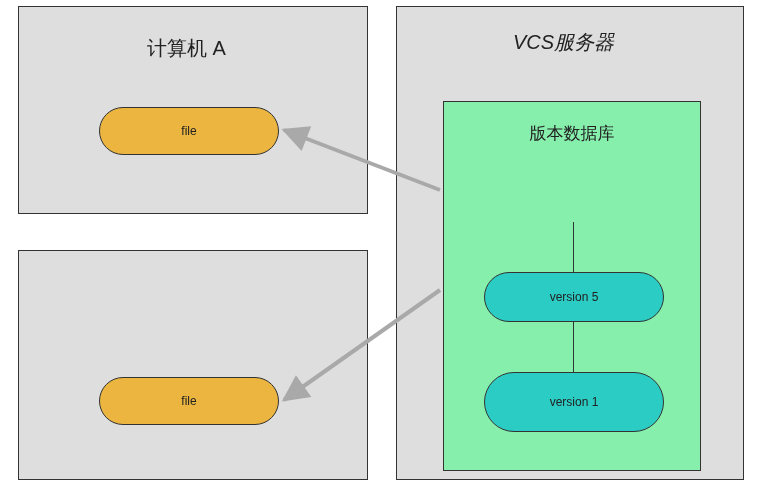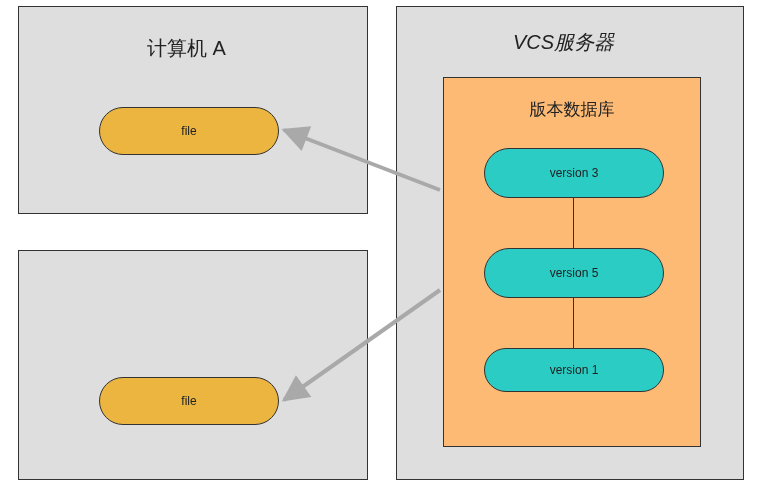--- a/index.html
+++ b/index.html
@@ -34,23 +34,24 @@
     color: #222;
     display: flex;
     align-items: center;
     justify-content: center;
     box-sizing: border-box;
   }
   .pill.orange { background: #ebb540; }
   .pill.teal   { background: #2bccc4; }
   .db-box {
     position: absolute;
-    background: #fdba74;
+    background: #86efac;
     border: 1.5px solid #333;
     box-sizing: border-box;
+    margin-top: 24px;
   }
   .db-title {
     position: absolute;
     left: 0; right: 0;
     text-align: center;
     font-size: 17px;
     color: #222;
   }
   .vline {
     position: absolute;
@@ -79,31 +80,28 @@
     <span>file</span>
   </div>
 </div>
 
 <div class="panel" style="left:396px; top:6px; width:348px; height:474px;">
   <div class="panel-title" style="top:22px;font-style:italic;">VCS服务器</div>
 
   <div class="db-box" style="left:46px; top:70px; width:258px; height:370px;">
     <div class="db-title" style="top:20px;">版本数据库</div>
 
-    <div class="pill teal" style="left:40px; top:70px; width:180px; height:50px;">
-      <span>version 3</span>
-    </div>
     <div class="vline" style="left:129px; top:120px; height:50px;"></div>
 
     <div class="pill teal" style="left:40px; top:170px; width:180px; height:50px;">
       <span>version 5</span>
     </div>
     <div class="vline" style="left:129px; top:220px; height:50px;"></div>
 
-    <div class="pill teal" style="left:40px; top:270px; width:180px; height:44px;">
+    <div class="pill teal" style="left:40px; top:270px; width:180px; height:60px;">
       <span>version 1</span>
     </div>
   </div>
 </div>
 
 <svg class="arrows">
   <defs>
     <marker id="ah" viewBox="0 0 12 12" refX="10" refY="6" markerWidth="8" markerHeight="8" orient="auto-start-reverse">
       <path d="M1,1 L11,6 L1,11 Z" fill="#a9a9a9"></path>
     </marker>

